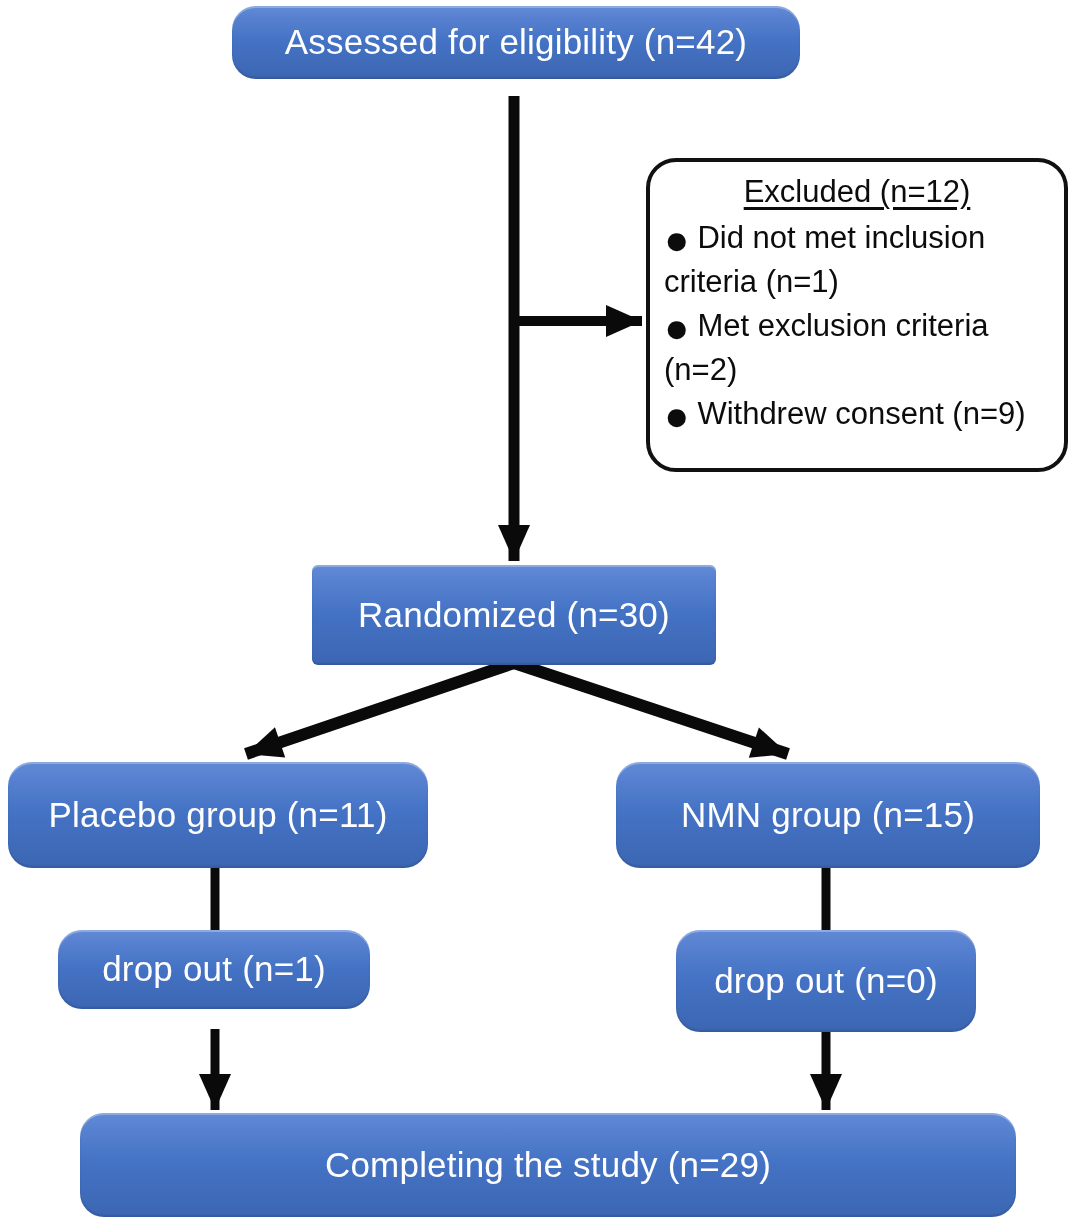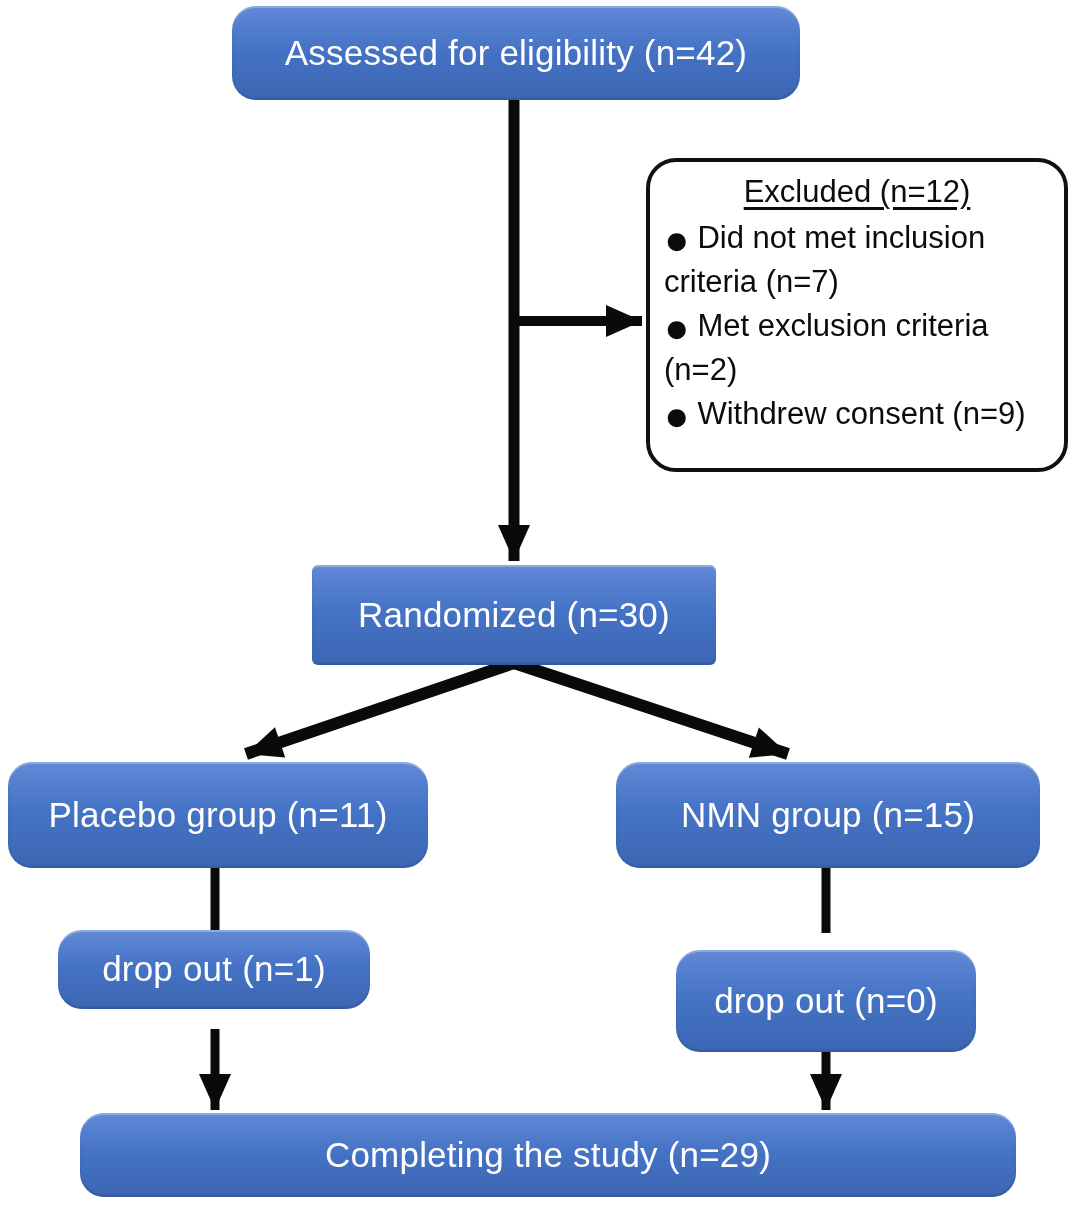--- a/index.html
+++ b/index.html
@@ -37,27 +37,27 @@
     color:var(--node-text);
     background:linear-gradient(180deg,var(--node-fill-light) 0%,var(--node-fill) 48%,var(--node-fill-dark) 100%);
     box-shadow:inset 0 2px 0 rgba(255,255,255,0.28), inset 0 -2px 2px rgba(0,0,0,0.12);
     border-radius:24px;
     font-size:35px;
     letter-spacing:0.2px;
     line-height:1.15;
     padding:4px 10px;
     box-sizing:border-box;
   }
-  .node-assessed  {left:232px; top:6px;    width:568px; height:94px;}
+  .node-assessed  {left:232px; top:6px;    width:568px; height:73px;}
   .node-randomized{left:312px; top:565px;  width:404px; height:100px; border-radius:6px;}
   .node-placebo   {left:8px;   top:762px;  width:420px; height:106px;}
   .node-nmn       {left:616px; top:762px;  width:424px; height:106px;}
   .node-dropout-l {left:58px;  top:930px;  width:312px; height:79px;}
-  .node-dropout-r {left:676px; top:930px;  width:300px; height:102px;margin-top:20px;}
-  .node-completing{left:80px;  top:1113px; width:936px; height:84px;}
+  .node-dropout-r {left:676px; top:930px;  width:300px; height:102px;}
+  .node-completing{left:80px;  top:1113px; width:936px; height:104px;}
   .excluded-box{
     position:absolute;
     left:646px; top:158px; width:422px; height:314px;
     background:var(--excluded-bg);
     border:4px solid var(--excluded-border);
     border-radius:30px;
     box-sizing:border-box;
     color:var(--excluded-text);
     font-size:31px;
     line-height:1.42;
@@ -99,21 +99,21 @@
     <line x1="215" y1="1029" x2="215" y2="1110" stroke-width="9" marker-end="url(#arrowhead)"></line>
     <line x1="826" y1="1029" x2="826" y2="1110" stroke-width="9" marker-end="url(#arrowhead)"></line>
   </svg>
 
   <div class="node node-assessed">
     <span>Assessed for eligibility (n=42)</span>
   </div>
 
   <div class="excluded-box">
     <div class="excluded-title">Excluded (n=12)</div>
-    <div class="excluded-item"><span class="bullet">●</span><span>Did not met inclusion criteria (n=7)</span></div>
+    <div class="excluded-item"><span class="bullet">●</span><span>Did not met inclusion criteria (n=1)</span></div>
     <div class="excluded-item"><span class="bullet">●</span><span>Met exclusion criteria (n=2)</span></div>
     <div class="excluded-item"><span class="bullet">●</span><span>Withdrew consent (n=9)</span></div>
   </div>
 
   <div class="node node-randomized">
     <span>Randomized (n=30)</span>
   </div>
 
   <div class="node node-placebo">
     <span>Placebo group (n=11)</span>

